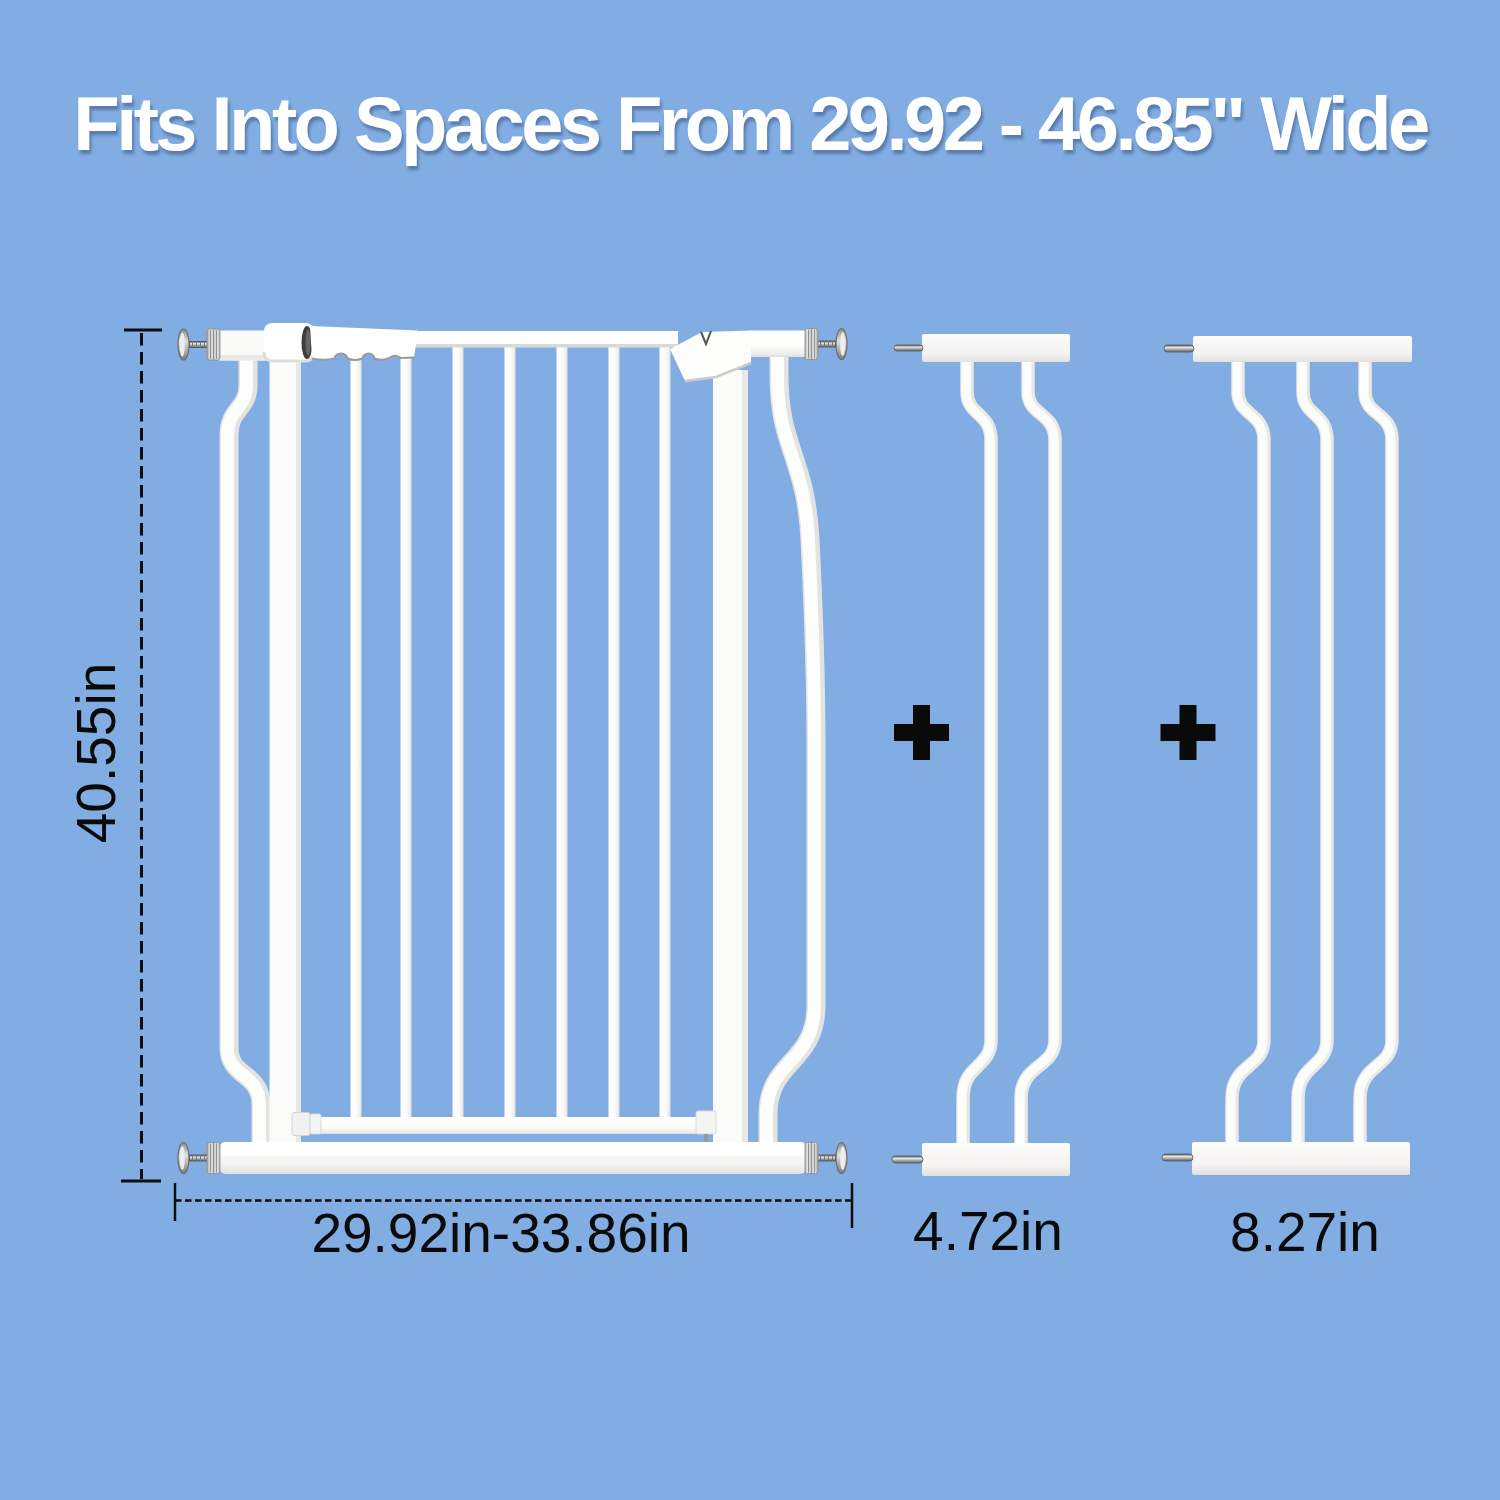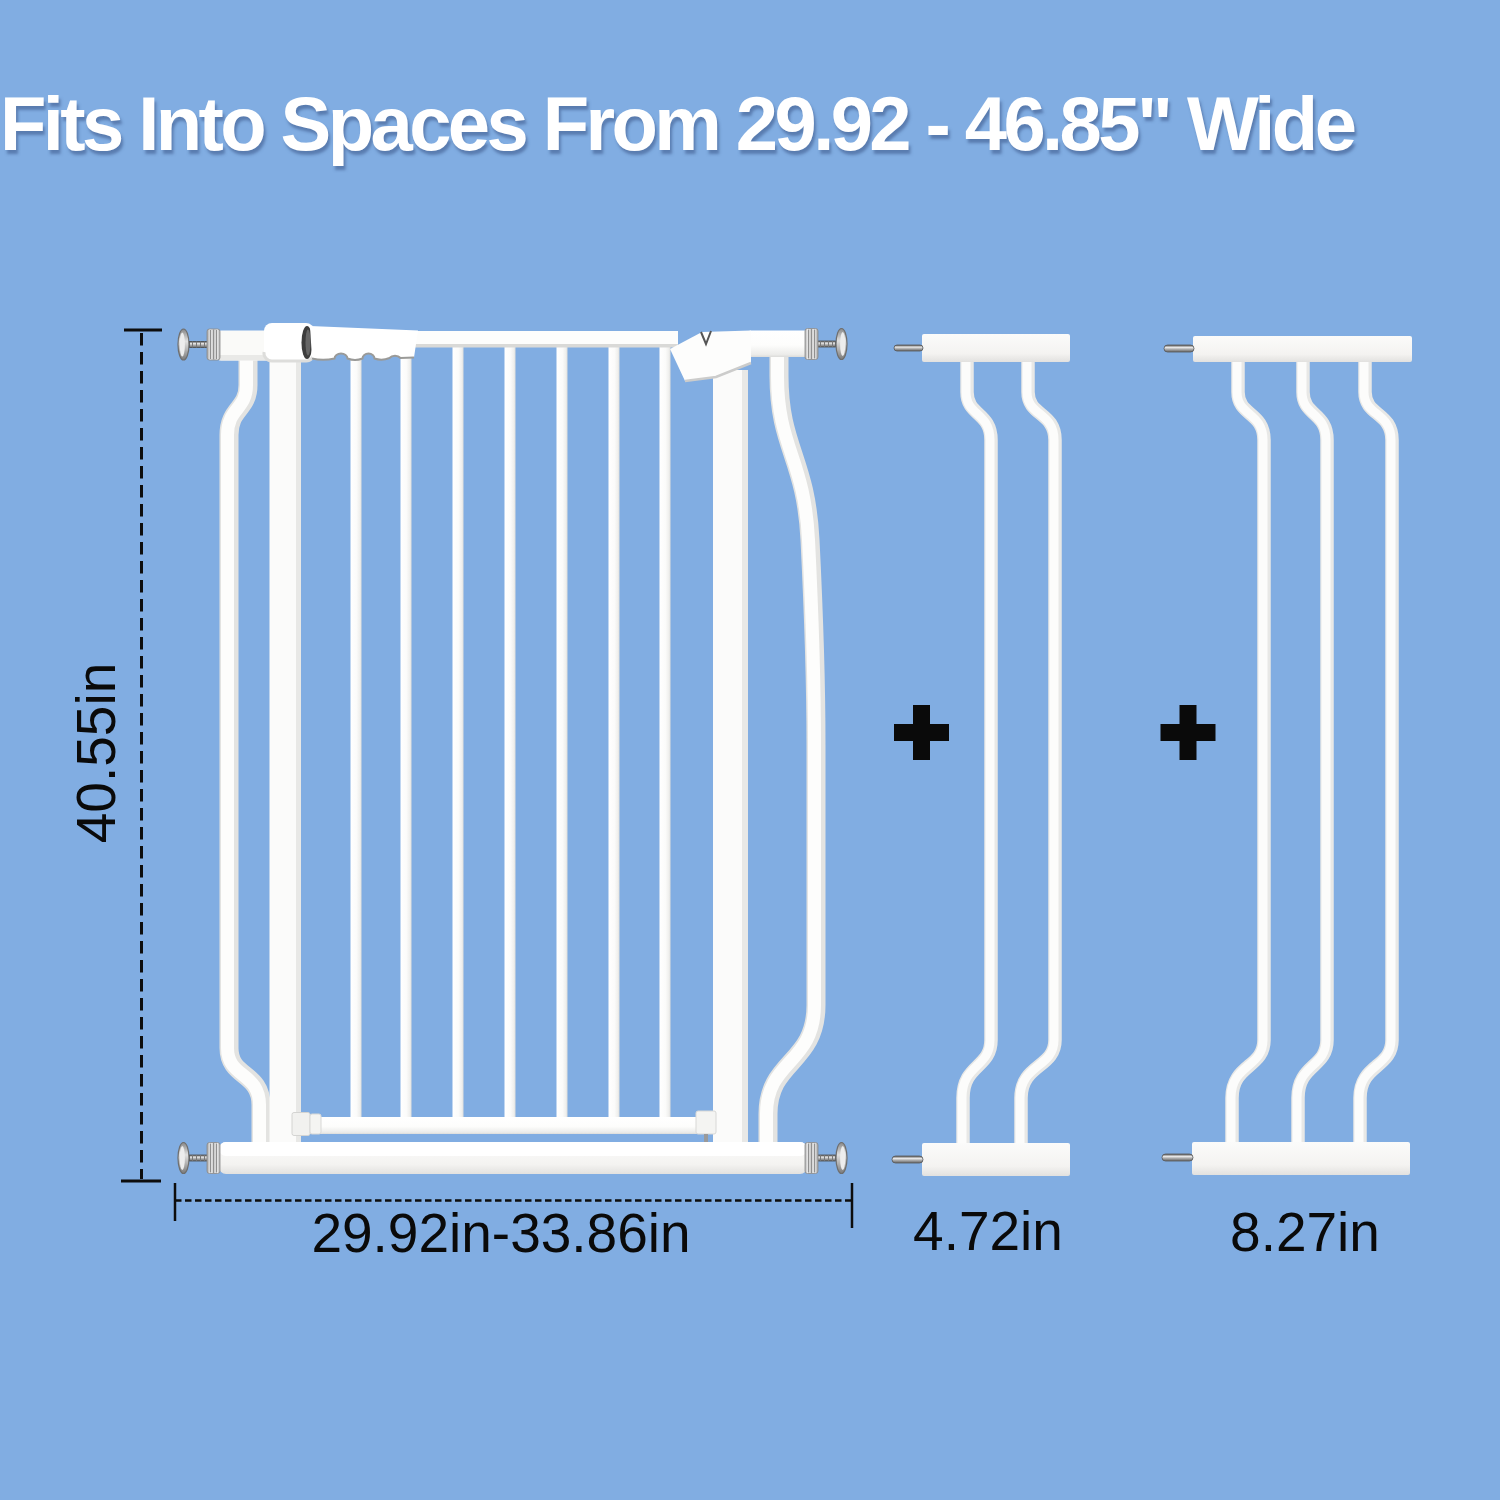--- a/index.html
+++ b/index.html
@@ -1,17 +1,17 @@
 <!DOCTYPE html>
 <html><head>
 <meta charset="utf-8">
 <style>
   html,body{margin:0;padding:0;}
   body{width:1500px;height:1500px;background:#81ade2;font-family:"Liberation Sans", sans-serif;overflow:hidden;}
-  .title{position:absolute;left:0;top:86px;width:1500px;color:#ffffff;
+  .title{position:absolute;left:0;top:86px;width:1500px;text-align:center;color:#ffffff;
          font-weight:bold;font-size:76px;line-height:76px;letter-spacing:-3.6px;white-space:nowrap;
          text-shadow:2px 4px 3px rgba(64,92,142,0.60);}
   svg{position:absolute;left:0;top:0;}
 </style>
 </head>
 <body>
 
 <div class="title">Fits&nbsp;Into&nbsp;Spaces&nbsp;From&nbsp;29.92&nbsp;-&nbsp;46.85"&nbsp;Wide</div>
 <svg width="1500" height="1500" viewBox="0 0 1500 1500">
   <defs>

